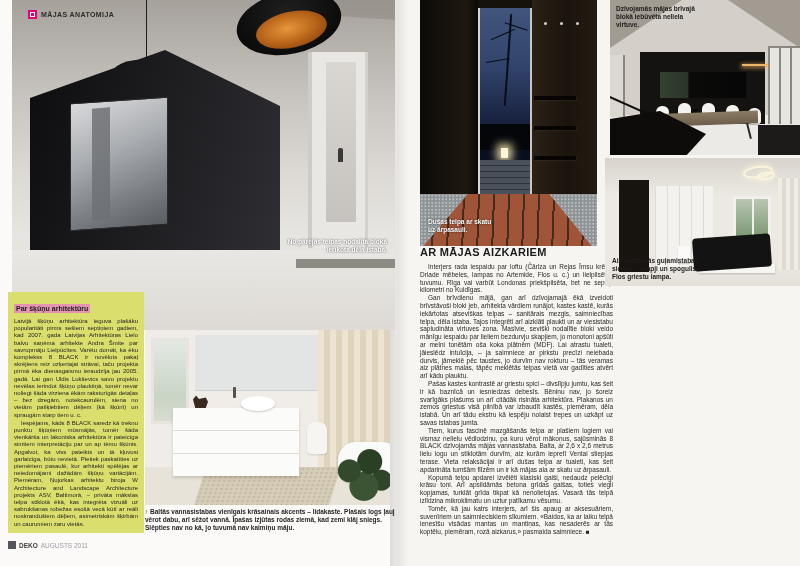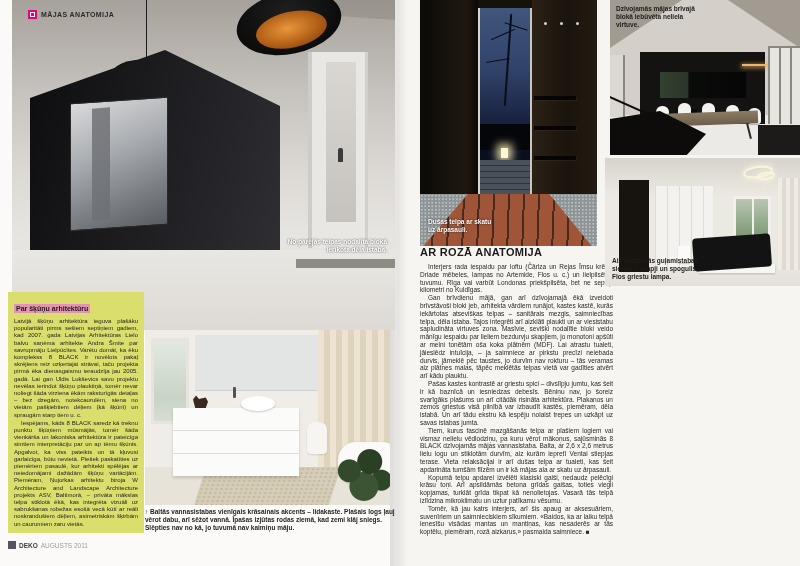--- a/index.html
+++ b/index.html
@@ -257,21 +257,21 @@
       <div id="night-treeline"></div>
       <div id="deck-lamp"></div>
       <div id="deck"></div>
     </div>
     <div class="abs" id="shower-floor">
       <div id="shower-planks"></div>
     </div>
     <div id="shower-caption">Dušas telpa ar skatu uz ārpasauli.</div>
   </div>
 
-  <div class="abs" id="article-heading">AR ROZĀ ANATOMIJA</div>
+  <div class="abs" id="article-heading">AR MĀJAS AIZKARIEM</div>
   <div class="abs" id="article-body">
     <p>Interjers rada iespaidu par loftu (Čārlza un Rejas Īmsu krēsli, Driade mēbeles, lampas no Artemide, Flos u. c.) un lielpilsētas tuvumu. Rīga vai varbūt Londonas priekšpilsēta, bet ne septiņi kilometri no Kuldīgas.</p>
     <p>Gan brīvdienu mājā, gan arī dzīvojamajā ēkā izveidoti brīvstāvoši bloki jeb, arhitekta vārdiem runājot, kastes kastē, kurās iekārtotas atsevišķas telpas – sanitārais mezgls, saimniecības telpa, dēla istaba. Tajos integrēti arī aizklāti plaukti un ar viesistabu sapludināta virtuves zona. Masīvie, sevišķi nodalītie bloki veido mānīgu iespaidu par lieliem bezdurvju skapjiem, jo monotoni apšūti ar melni tonētām oša koka plātnēm (MDF). Lai atrastu tualeti, jāieslēdz intuīcija, – ja saimniece ar pirkstu precīzi neiebada durvis, jāmeklē pēc taustes, jo durvīm nav rokturu – tās veramas aiz plātnes malas, tāpēc meklētās telpas vietā var gadīties atvērt arī kādu plauktu.</p>
     <p>Pašas kastes kontrastē ar griestu spici – divslīpju jumtu, kas šeit ir kā baznīcā un iesniedzas debesīs. Bēniņu nav, jo šoreiz svarīgāks plašums un arī citādāk risināta arhitektūra. Plakanos un zemos griestus visā pilnībā var izbaudīt kastēs, piemēram, dēla istabā. Un arī tādu ekstru kā iespēju nolaist trepes un uzkāpt uz savas istabas jumta.</p>
     <p>Tiem, kurus fascinē mazgāšanās telpa ar plašiem logiem vai vismaz nelielu vēdlodziņu, pa kuru vērot mākoņus, sajūsminās 8 BLACK dzīvojamās mājas vannasistaba. Balta, ar 2,6 x 2,6 metrus lielu logu un stiklotām durvīm, aiz kurām iepretī Ventai stiepjas terase. Vieta relaksācijai ir arī dušas telpa ar tualeti, kas šeit apdarināta tumšām flīzēm un ir kā mājas ala ar skatu uz ārpasauli.</p>
     <p>Kopumā telpu apdarei izvēlēti klasiski gaiši, nedaudz pelēcīgi krāsu toņi. Arī apsildāmās betona grīdas gaišas, toties viegli kopjamas, turklāt grīda tikpat kā nenolietojas. Vasarā tās telpā izlīdzina mikroklimatu un uztur patīkamu vēsumu.</p>
     <p>Tomēr, kā jau katrs interjers, arī šis apaug ar aksesuāriem, suvenīriem un saimnieciskiem sīkumiem. «Baidos, ka ar laiku telpā ienesīšu visādas mantas un mantiņas, kas nesaderēs ar tās koptēlu, piemēram, rozā aizkarus,» pasmaida saimniece. ■</p>
   </div>
 
   <div class="abs" id="kitchen-photo">

